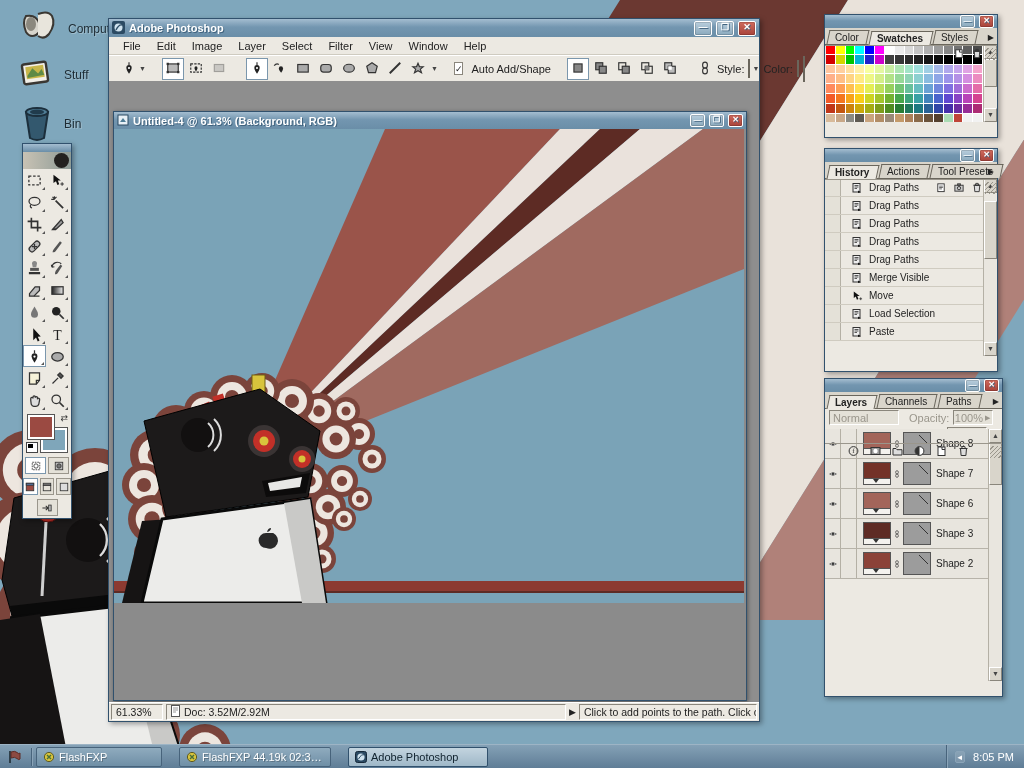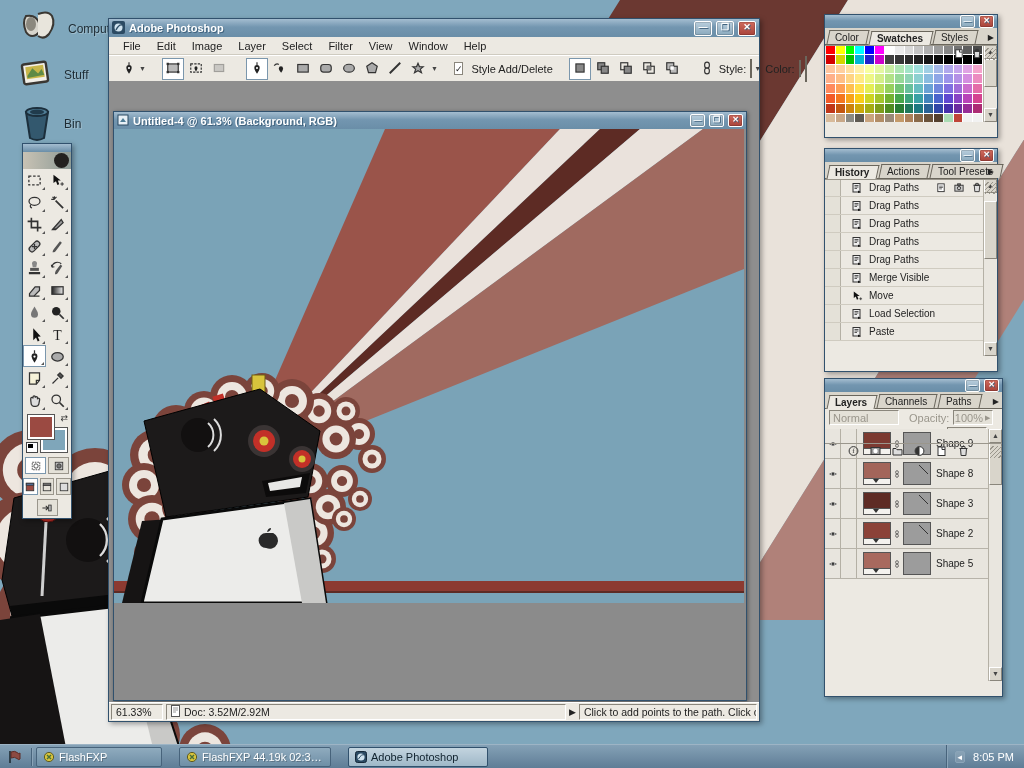--- a/index.html
+++ b/index.html
@@ -365,21 +365,21 @@
           </span>
           <span class="obtn">
             <span><svg viewBox="0 0 12 12" fill="none" stroke="#333" stroke-width="1">
                 <path d="M6 2 L7.2 4.8 10.5 5 8 7 9 10 6 8.3 3 10 4 7 1.5 5 4.8 4.8Z" fill="#aaa"></path>
               </svg></span>
           </span>
         </span>
       <span class="mini-drop">▼</span>
       <span class="osep"></span>
       <span class="checkbox">✓</span>
-      <span class="olabel">Style Add/Delete</span>
+      <span class="olabel">Auto Add/Shape</span>
       <span class="osep"></span>
       <span id="bool-group" style="display: inline-flex; gap: 1px;">
           <span class="obtn active">
             <span><svg viewBox="0 0 12 12" fill="none" stroke="#333" stroke-width="1">
                 <rect x="2.5" y="2.5" width="7" height="7" fill="#888"></rect>
               </svg></span>
           </span>
           <span class="obtn">
             <span><svg viewBox="0 0 12 12" fill="none" stroke="#333" stroke-width="1">
                 <rect x="1.5" y="1.5" width="6" height="6" fill="#888"></rect>
@@ -1248,119 +1248,119 @@
         <div class="layer-row">
           <span class="eye-cell">
             <span style="display:flex">
               <svg viewBox="0 0 12 12" fill="none" stroke="#333" stroke-width="1">
                 <path d="M1 6Q6 1.5 11 6 6 10.5 1 6Z" fill="#fff"></path>
                 <circle cx="6" cy="6" r="1.7" fill="#333" stroke="none"></circle>
               </svg>
             </span>
           </span>
           <span class="blank-cell"></span>
-          <span class="lthumb" style="background: rgb(124, 58, 49);">
+          <span class="lthumb" style="background: rgb(163, 101, 90);">
             <span class="slider"></span>
           </span>
           <span class="llink">
             <svg viewBox="0 0 12 12" fill="none" stroke="#333" stroke-width="1">
               <rect x="4" y="1" width="4" height="5" rx="2"></rect>
               <rect x="4" y="6" width="4" height="5" rx="2"></rect>
             </svg>
           </span>
-          <span class="lmask"></span>
-          <span class="lname">Shape 9</span>
+          <span class="lmask lined"></span>
+          <span class="lname">Shape 8</span>
         </div>
         <div class="layer-row">
           <span class="eye-cell">
             <span style="display:flex">
               <svg viewBox="0 0 12 12" fill="none" stroke="#333" stroke-width="1">
                 <path d="M1 6Q6 1.5 11 6 6 10.5 1 6Z" fill="#fff"></path>
                 <circle cx="6" cy="6" r="1.7" fill="#333" stroke="none"></circle>
               </svg>
             </span>
           </span>
           <span class="blank-cell"></span>
-          <span class="lthumb" style="background: rgb(163, 101, 90);">
+          <span class="lthumb" style="background: rgb(115, 50, 40);">
             <span class="slider"></span>
           </span>
           <span class="llink">
             <svg viewBox="0 0 12 12" fill="none" stroke="#333" stroke-width="1">
               <rect x="4" y="1" width="4" height="5" rx="2"></rect>
               <rect x="4" y="6" width="4" height="5" rx="2"></rect>
             </svg>
           </span>
           <span class="lmask lined"></span>
-          <span class="lname">Shape 8</span>
+          <span class="lname">Shape 7</span>
         </div>
         <div class="layer-row">
           <span class="eye-cell">
             <span style="display:flex">
               <svg viewBox="0 0 12 12" fill="none" stroke="#333" stroke-width="1">
                 <path d="M1 6Q6 1.5 11 6 6 10.5 1 6Z" fill="#fff"></path>
                 <circle cx="6" cy="6" r="1.7" fill="#333" stroke="none"></circle>
               </svg>
             </span>
           </span>
           <span class="blank-cell"></span>
-          <span class="lthumb" style="background: rgb(94, 43, 36);">
+          <span class="lthumb" style="background: rgb(163, 101, 90);">
             <span class="slider"></span>
           </span>
           <span class="llink">
             <svg viewBox="0 0 12 12" fill="none" stroke="#333" stroke-width="1">
               <rect x="4" y="1" width="4" height="5" rx="2"></rect>
               <rect x="4" y="6" width="4" height="5" rx="2"></rect>
             </svg>
           </span>
           <span class="lmask lined"></span>
-          <span class="lname">Shape 3</span>
+          <span class="lname">Shape 6</span>
         </div>
         <div class="layer-row">
           <span class="eye-cell">
             <span style="display:flex">
               <svg viewBox="0 0 12 12" fill="none" stroke="#333" stroke-width="1">
                 <path d="M1 6Q6 1.5 11 6 6 10.5 1 6Z" fill="#fff"></path>
                 <circle cx="6" cy="6" r="1.7" fill="#333" stroke="none"></circle>
               </svg>
             </span>
           </span>
           <span class="blank-cell"></span>
-          <span class="lthumb" style="background: rgb(139, 66, 56);">
+          <span class="lthumb" style="background: rgb(94, 43, 36);">
             <span class="slider"></span>
           </span>
           <span class="llink">
             <svg viewBox="0 0 12 12" fill="none" stroke="#333" stroke-width="1">
               <rect x="4" y="1" width="4" height="5" rx="2"></rect>
               <rect x="4" y="6" width="4" height="5" rx="2"></rect>
             </svg>
           </span>
           <span class="lmask lined"></span>
-          <span class="lname">Shape 2</span>
+          <span class="lname">Shape 3</span>
         </div>
         <div class="layer-row">
           <span class="eye-cell">
             <span style="display:flex">
               <svg viewBox="0 0 12 12" fill="none" stroke="#333" stroke-width="1">
                 <path d="M1 6Q6 1.5 11 6 6 10.5 1 6Z" fill="#fff"></path>
                 <circle cx="6" cy="6" r="1.7" fill="#333" stroke="none"></circle>
               </svg>
             </span>
           </span>
           <span class="blank-cell"></span>
-          <span class="lthumb" style="background: rgb(168, 105, 94);">
+          <span class="lthumb" style="background: rgb(139, 66, 56);">
             <span class="slider"></span>
           </span>
           <span class="llink">
             <svg viewBox="0 0 12 12" fill="none" stroke="#333" stroke-width="1">
               <rect x="4" y="1" width="4" height="5" rx="2"></rect>
               <rect x="4" y="6" width="4" height="5" rx="2"></rect>
             </svg>
           </span>
-          <span class="lmask"></span>
-          <span class="lname">Shape 5</span>
+          <span class="lmask lined"></span>
+          <span class="lname">Shape 2</span>
         </div>
       </div>
     <div class="scrollbar" id="layers-scroll">
       <div class="sb-arrow">▲</div>
       <div class="sb-track">
           <div class="sb-thumb" style="top:0;height:40px;"></div>
         </div>
       <div class="sb-arrow">▼</div>
     </div>
     <div class="pal-bottom abs" id="layers-bottom" style="left:0;right:0;bottom:0;justify-content:center;gap:9px;padding-right:10px;">

